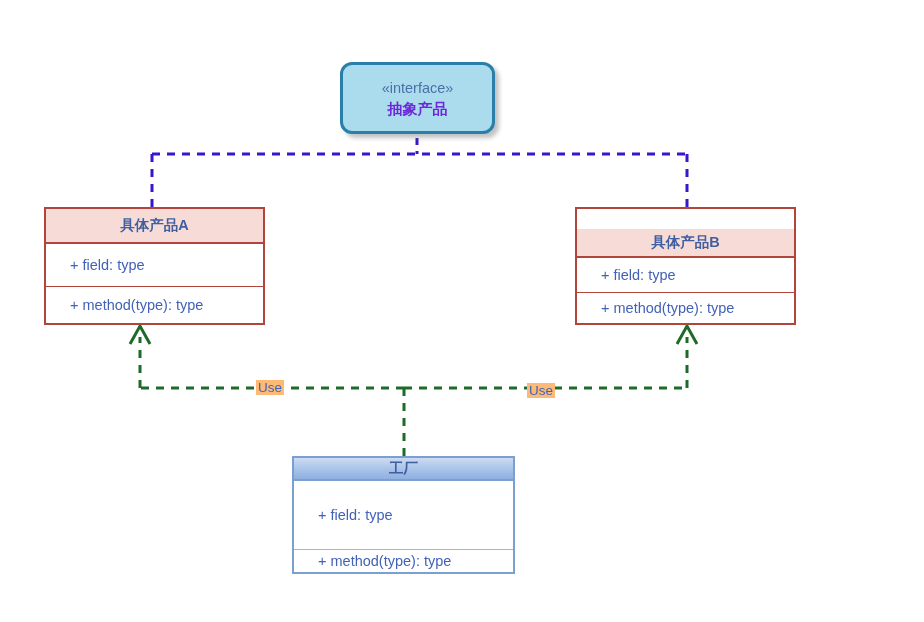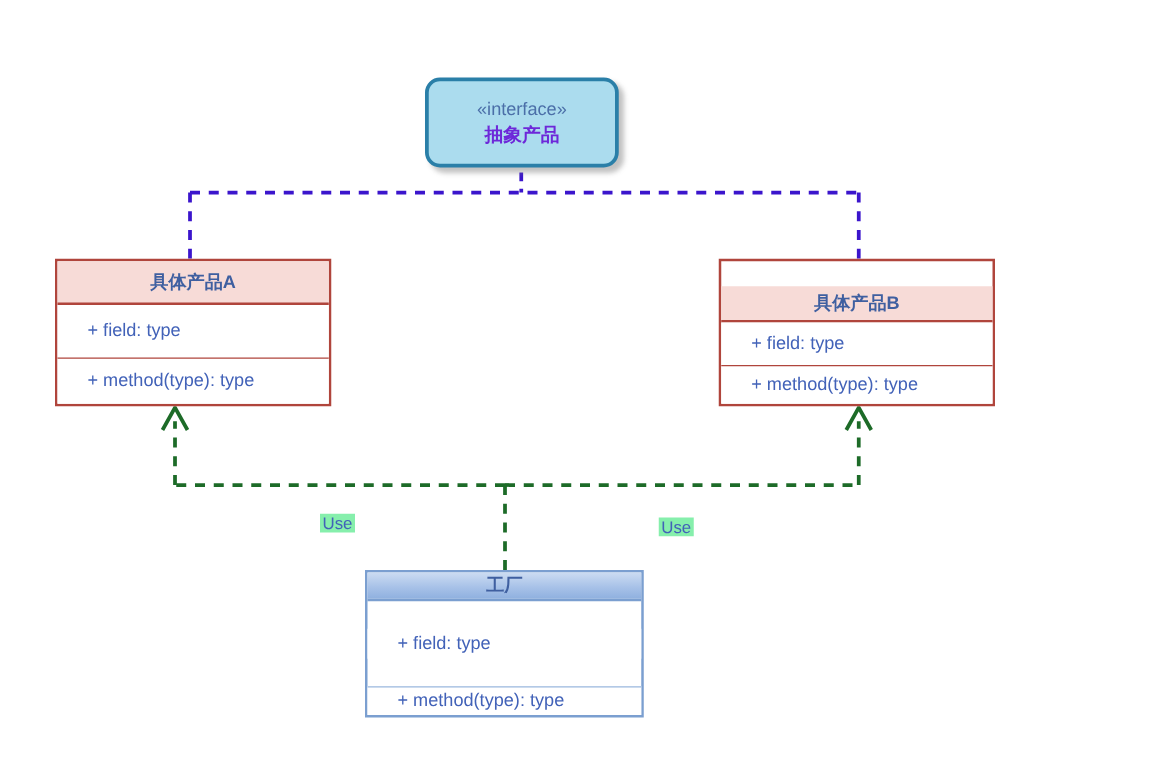--- a/index.html
+++ b/index.html
@@ -113,25 +113,24 @@
   }
   .cls.factory .cls-row.sep {
     border-top: 1.5px solid #9ab8de;
   }
 
   
   .edge-label {
     position: absolute;
     color: #4262b8;
     font-size: 13.5px;
-    background: #86efac;
+    background: #fdba74;
     padding: 0 2px;
     line-height: 15px;
     white-space: nowrap;
-    margin-top: 31px;
   }
 </style>
 </head>
 <body>
 
 <div id="canvas">
 
   <svg id="edges" viewBox="0 0 924 622" width="924" height="622" xmlns="http://www.w3.org/2000/svg">
 
     <g stroke="#3b15cc" stroke-width="3" fill="none">

